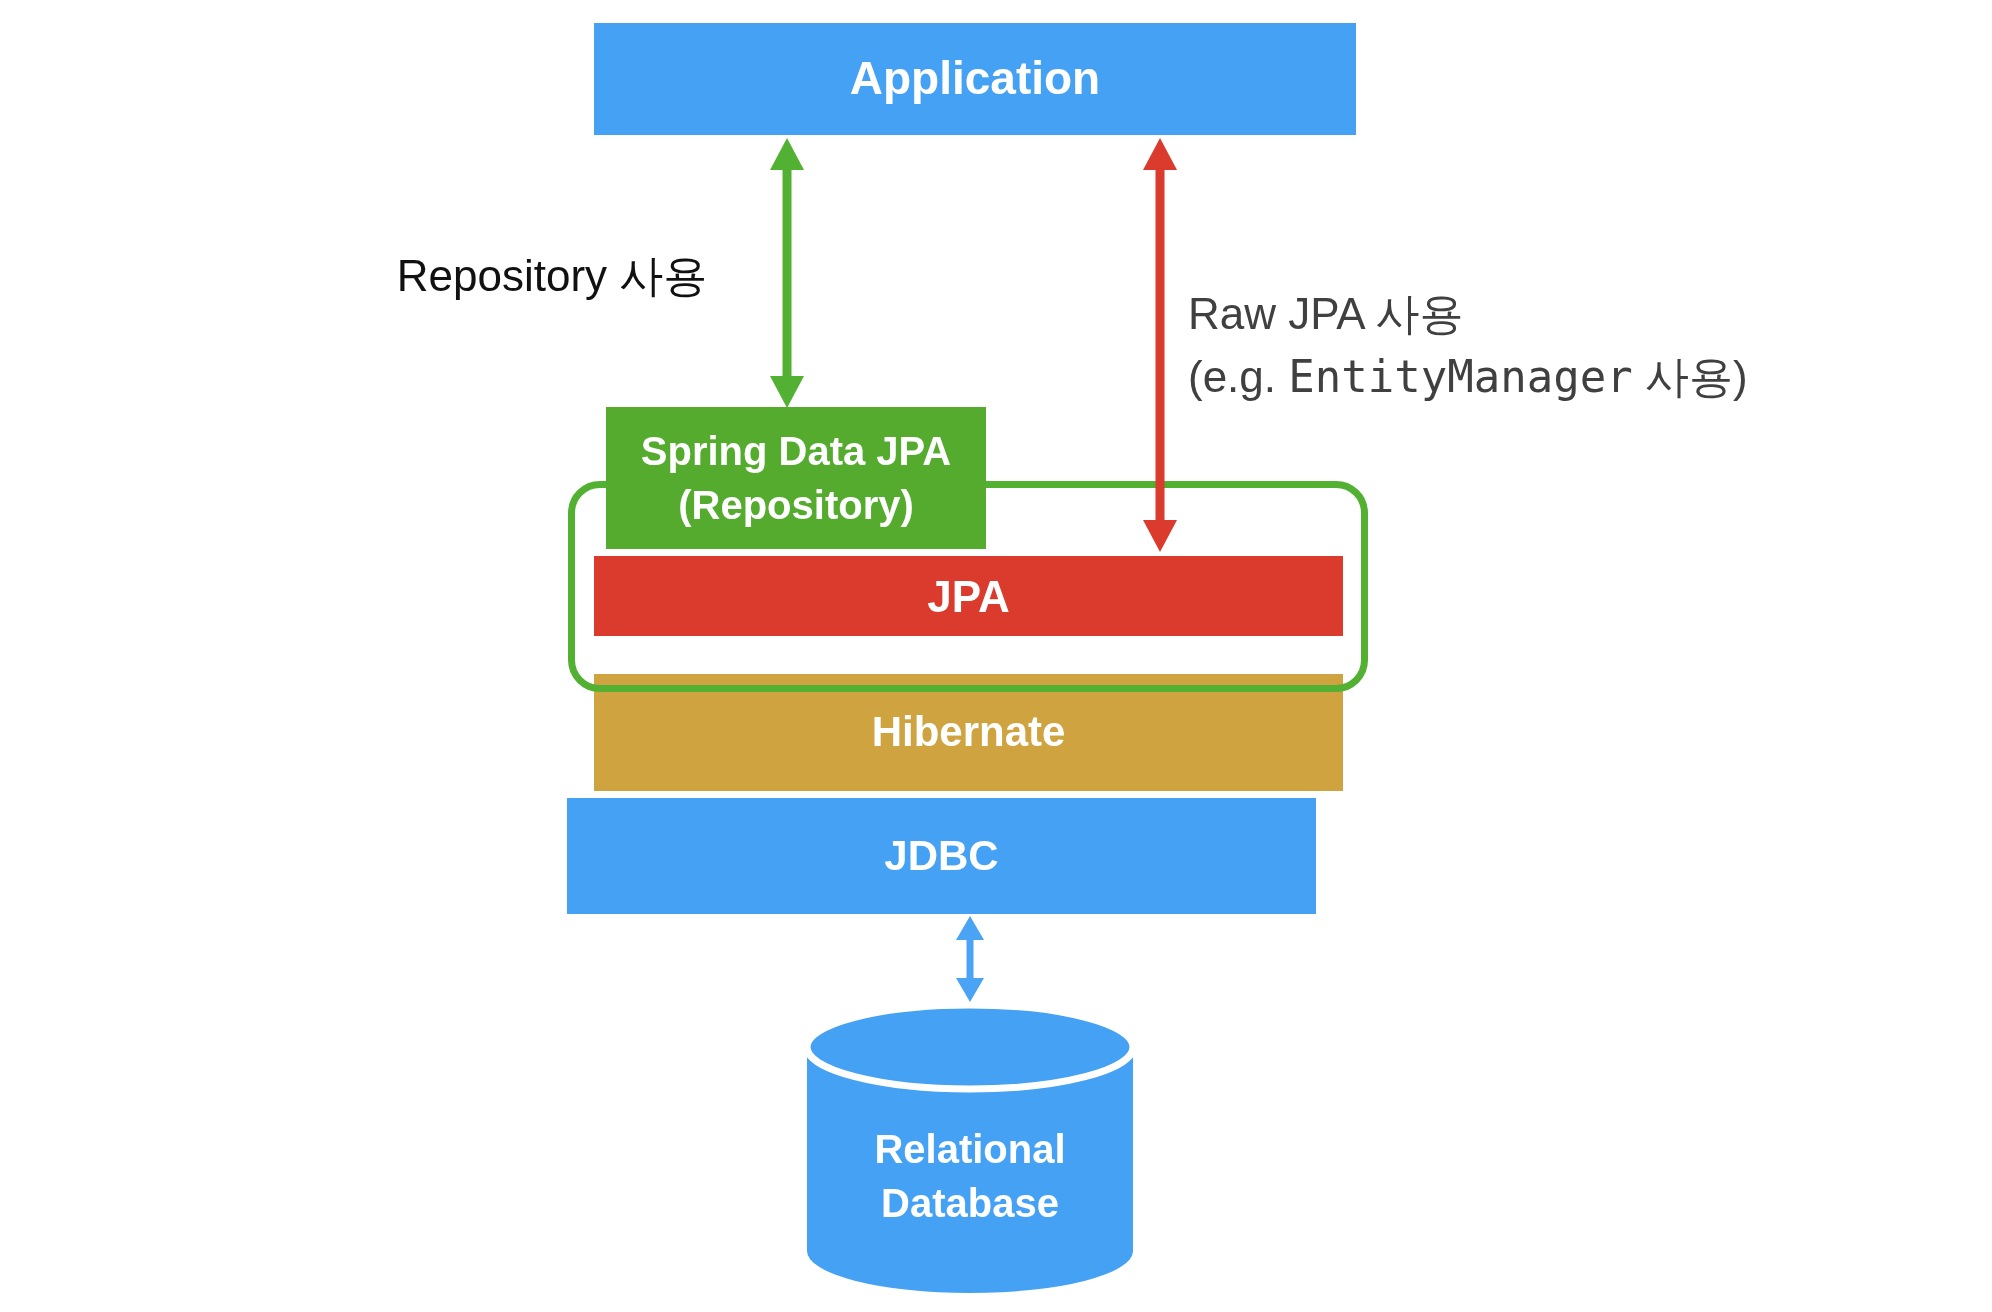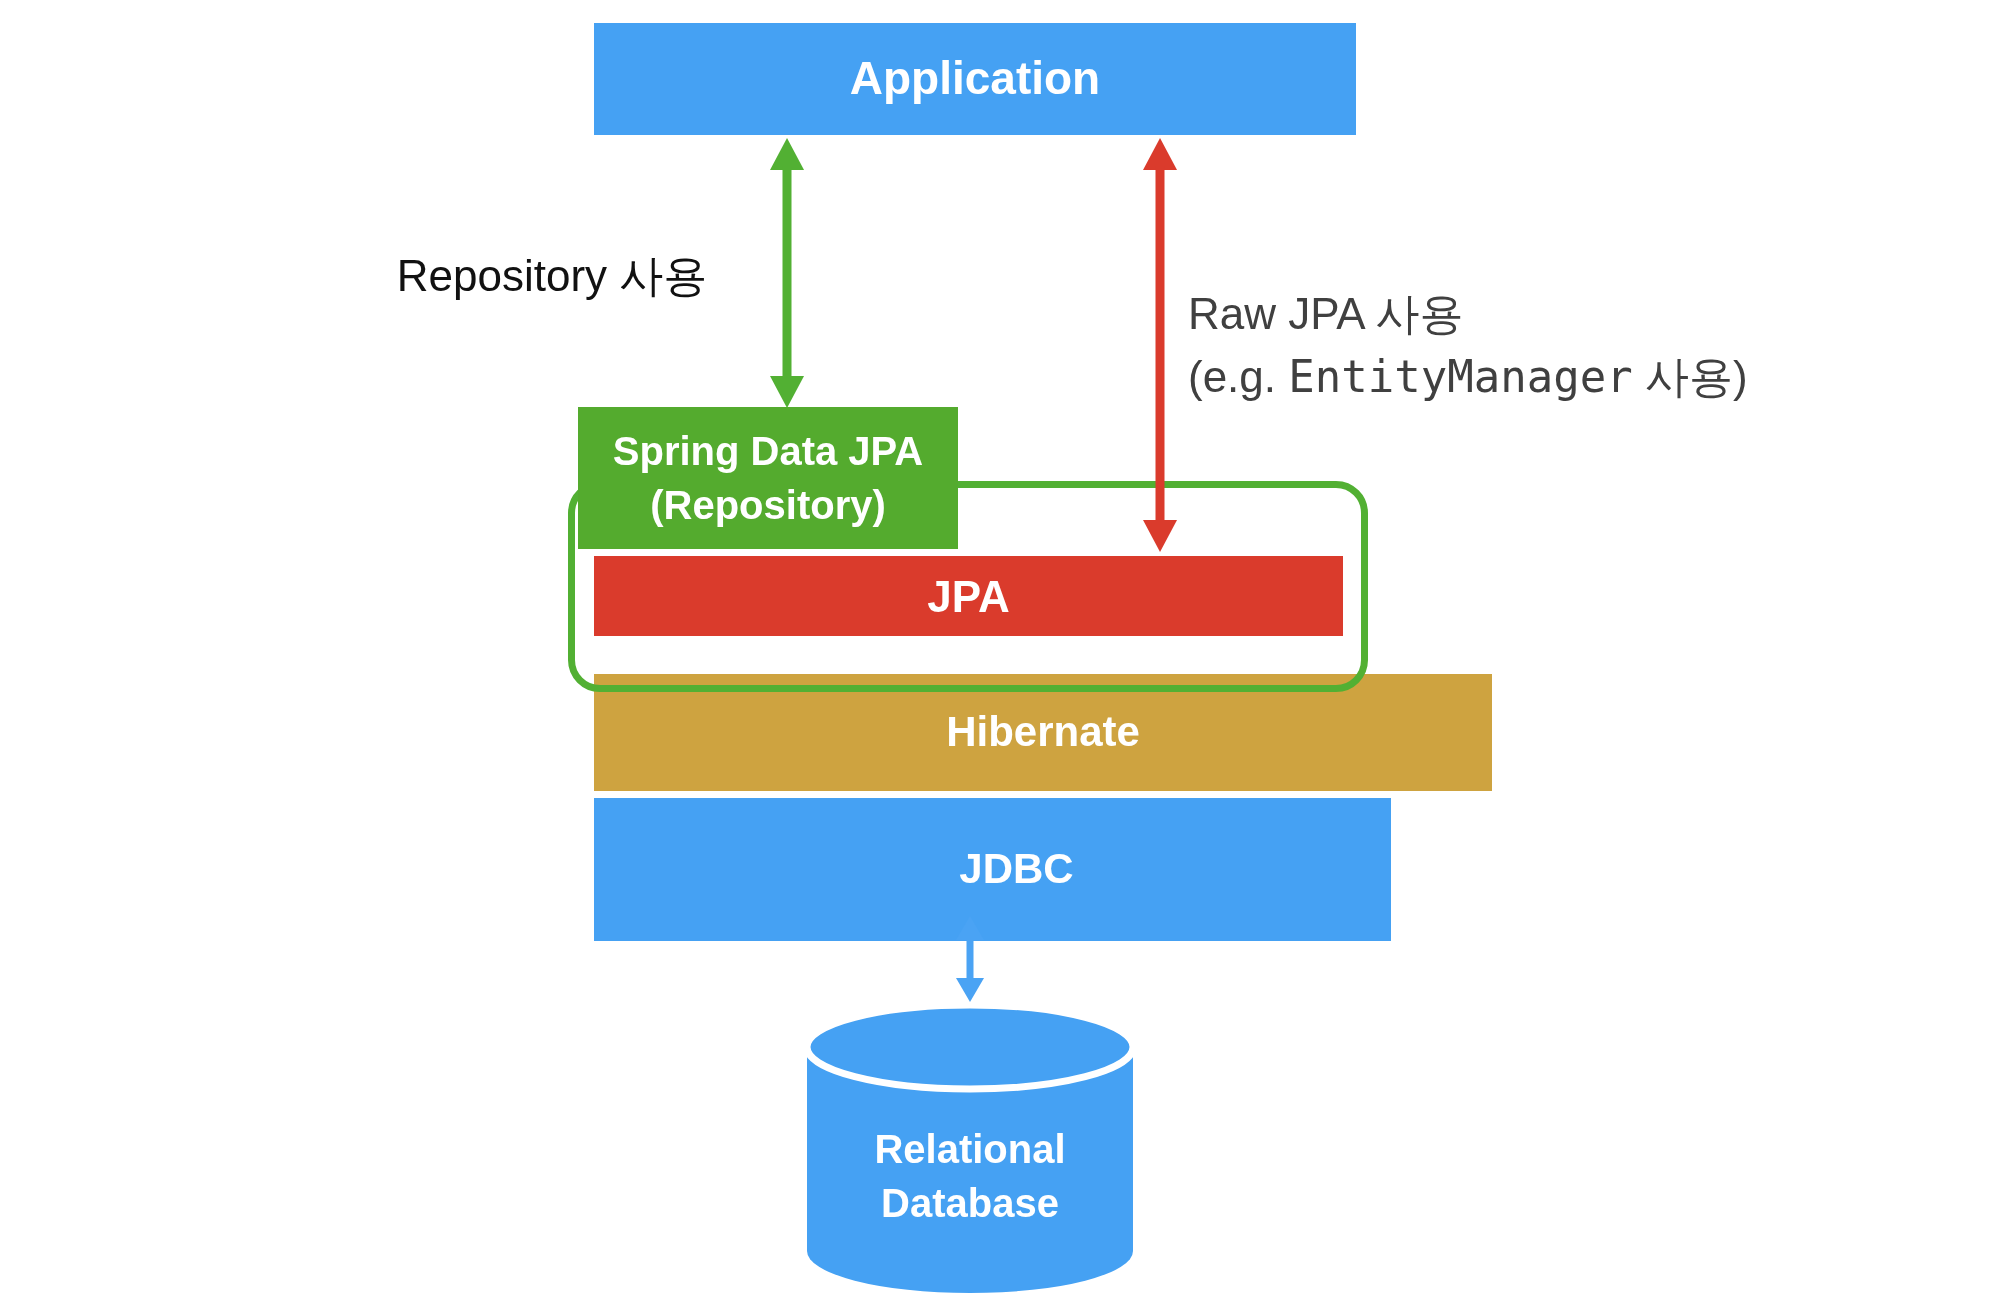--- a/index.html
+++ b/index.html
@@ -24,39 +24,38 @@
     color:#ffffff;
     font-weight:700;
     text-align:center;
     line-height:1.25;
   }
   .box-application{
     left:594px;top:23px;width:762px;height:112px;
     font-size:46px;
   }
   .box-sdj{
-    left:578px;top:407px;width:380px;height:142px;
+    left:606px;top:407px;width:380px;height:142px;
     font-size:40px;line-height:54px;
     z-index:3;
   }
   .box-jpa{
     left:594px;top:556px;width:749px;height:80px;
     font-size:44px;
     z-index:3;
   }
   .box-hibernate{
-    left:594px;top:674px;width:898px;height:117px;
+    left:594px;top:674px;width:749px;height:117px;
     font-size:42px;
     z-index:1;
   }
   .box-jdbc{
-    left:594px;top:798px;width:749px;height:143px;
+    left:567px;top:798px;width:749px;height:116px;
     font-size:42px;
     z-index:3;
-    padding-left:48px;
   }
   .group-outline{
     position:absolute;
     left:568px;top:481px;width:800px;height:211px;
     box-sizing:border-box;
     border:7px solid #52b033;
     border-radius:32px;
     background:transparent;
     z-index:2;
   }

